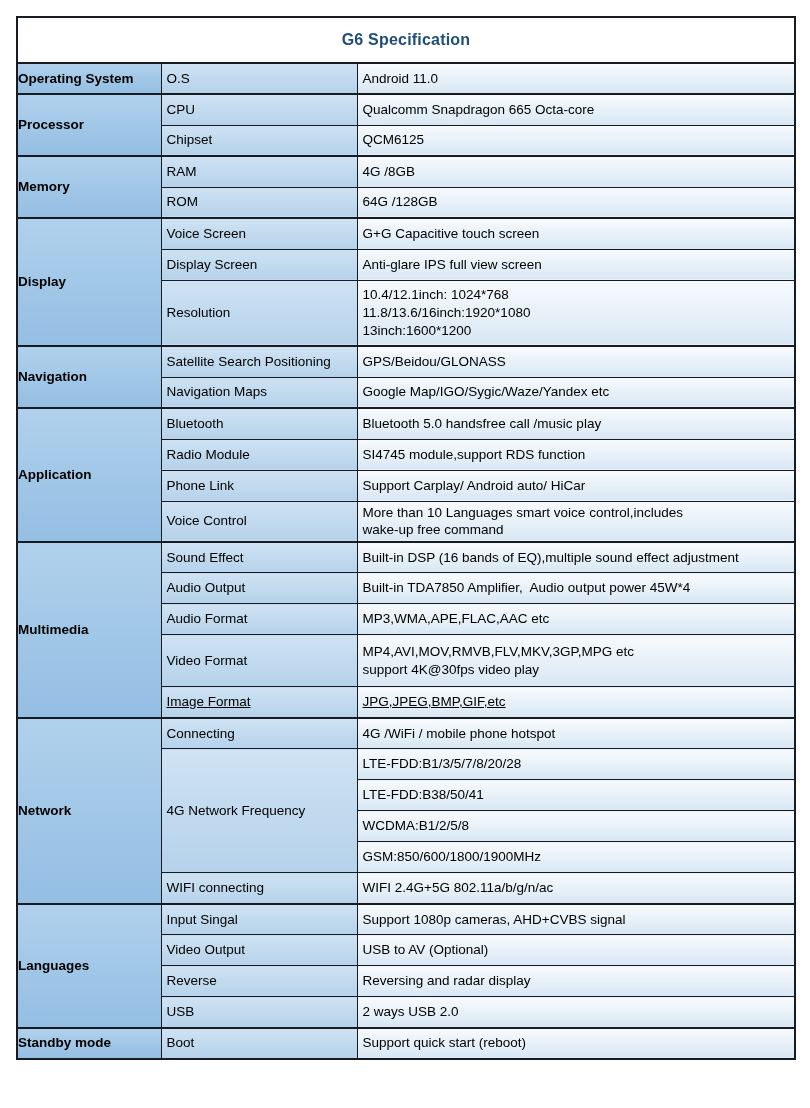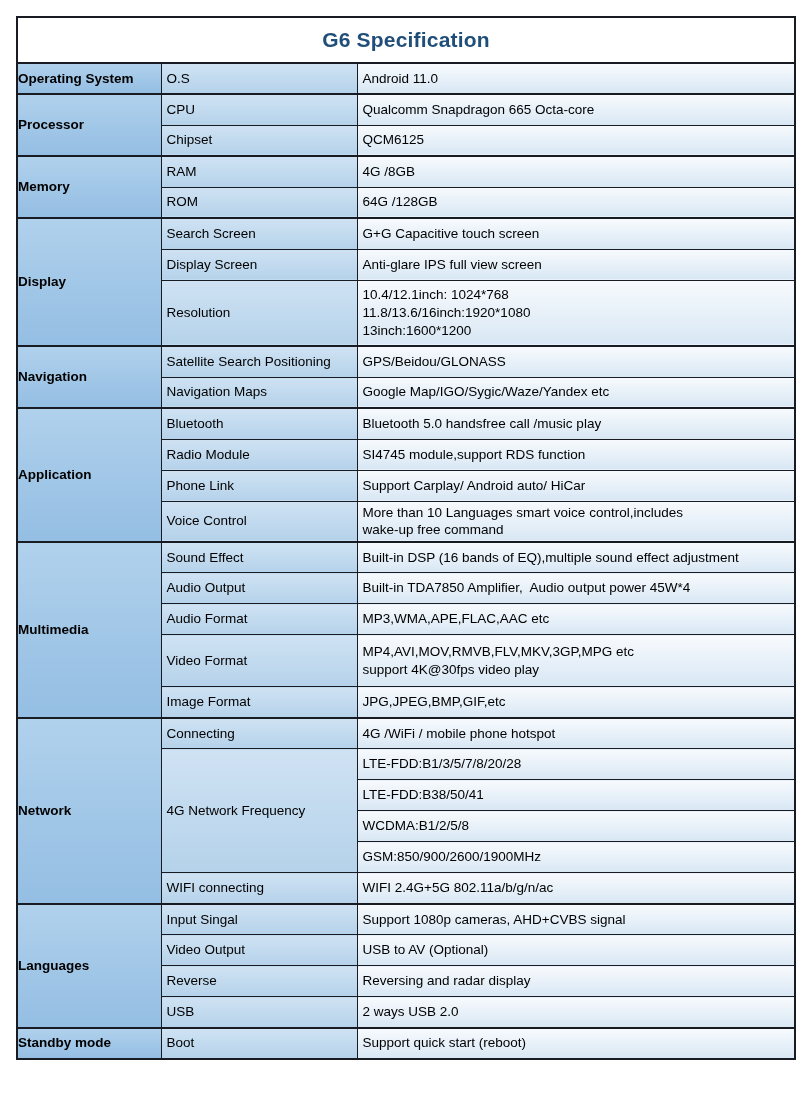--- a/index.html
+++ b/index.html
@@ -32,21 +32,21 @@
     line-height: 1.3;
     color: #000000;
     padding: 2px 5px;
     vertical-align: middle;
     text-align: left;
     overflow: hidden;
   }
   th.title-cell {
     height: 40px;
     background: #ffffff;
-    font-size: 21px;
+    font-size: 16px;
     font-weight: bold;
     color: #1f4e79;
     text-align: center;
     border-bottom: 2px solid #181b22;
     letter-spacing: 0.2px;
   }
   td.cat {
     background: linear-gradient(180deg, #b0d1ec 0%, #94bee3 100%);
     font-weight: bold;
     padding-left: 0;
@@ -96,21 +96,21 @@
           <td class="cat" rowspan="2">Memory</td>
           <td class="sub" rowspan="1">RAM</td>
           <td class="val">4G /8GB</td>
         </tr>
         <tr style="height: 31px;">
           <td class="sub" rowspan="1">ROM</td>
           <td class="val">64G /128GB</td>
         </tr>
         <tr class="sec-top" style="height: 31px;">
           <td class="cat" rowspan="3">Display</td>
-          <td class="sub" rowspan="1">Search Screen</td>
+          <td class="sub" rowspan="1">Voice Screen</td>
           <td class="val">G+G Capacitive touch screen</td>
         </tr>
         <tr style="height: 31px;">
           <td class="sub" rowspan="1">Display Screen</td>
           <td class="val">Anti-glare IPS full view screen</td>
         </tr>
         <tr style="height: 66px;">
           <td class="sub" rowspan="1">Resolution</td>
           <td class="val">10.4/12.1inch: 1024*768
 11.8/13.6/16inch:1920*1080
@@ -154,41 +154,41 @@
         </tr>
         <tr style="height: 31px;">
           <td class="sub" rowspan="1">Audio Format</td>
           <td class="val">MP3,WMA,APE,FLAC,AAC etc</td>
         </tr>
         <tr style="height: 52px;">
           <td class="sub" rowspan="1">Video Format</td>
           <td class="val">MP4,AVI,MOV,RMVB,FLV,MKV,3GP,MPG etc
 support 4K@30fps video play</td>
         </tr>
-        <tr style="height: 31px;">
+        <tr style="height: 31px; text-decoration: underline;">
           <td class="sub" rowspan="1">Image Format</td>
           <td class="val">JPG,JPEG,BMP,GIF,etc</td>
         </tr>
         <tr class="sec-top" style="height: 31px;">
           <td class="cat" rowspan="6">Network</td>
           <td class="sub" rowspan="1">Connecting</td>
           <td class="val">4G /WiFi / mobile phone hotspot</td>
         </tr>
         <tr style="height: 31px;">
           <td class="sub" rowspan="4">4G Network Frequency</td>
           <td class="val">LTE-FDD:B1/3/5/7/8/20/28</td>
         </tr>
         <tr style="height: 31px;">
           <td class="val">LTE-FDD:B38/50/41</td>
         </tr>
         <tr style="height: 31px;">
           <td class="val">WCDMA:B1/2/5/8</td>
         </tr>
         <tr style="height: 31px;">
-          <td class="val">GSM:850/900/2600/1900MHz</td>
+          <td class="val">GSM:850/600/1800/1900MHz</td>
         </tr>
         <tr style="height: 31px;">
           <td class="sub" rowspan="1">WIFI connecting</td>
           <td class="val">WIFI 2.4G+5G 802.11a/b/g/n/ac</td>
         </tr>
         <tr class="sec-top" style="height: 31px;">
           <td class="cat" rowspan="4">Languages</td>
           <td class="sub" rowspan="1">Input Singal</td>
           <td class="val">Support 1080p cameras, AHD+CVBS signal</td>
         </tr>

